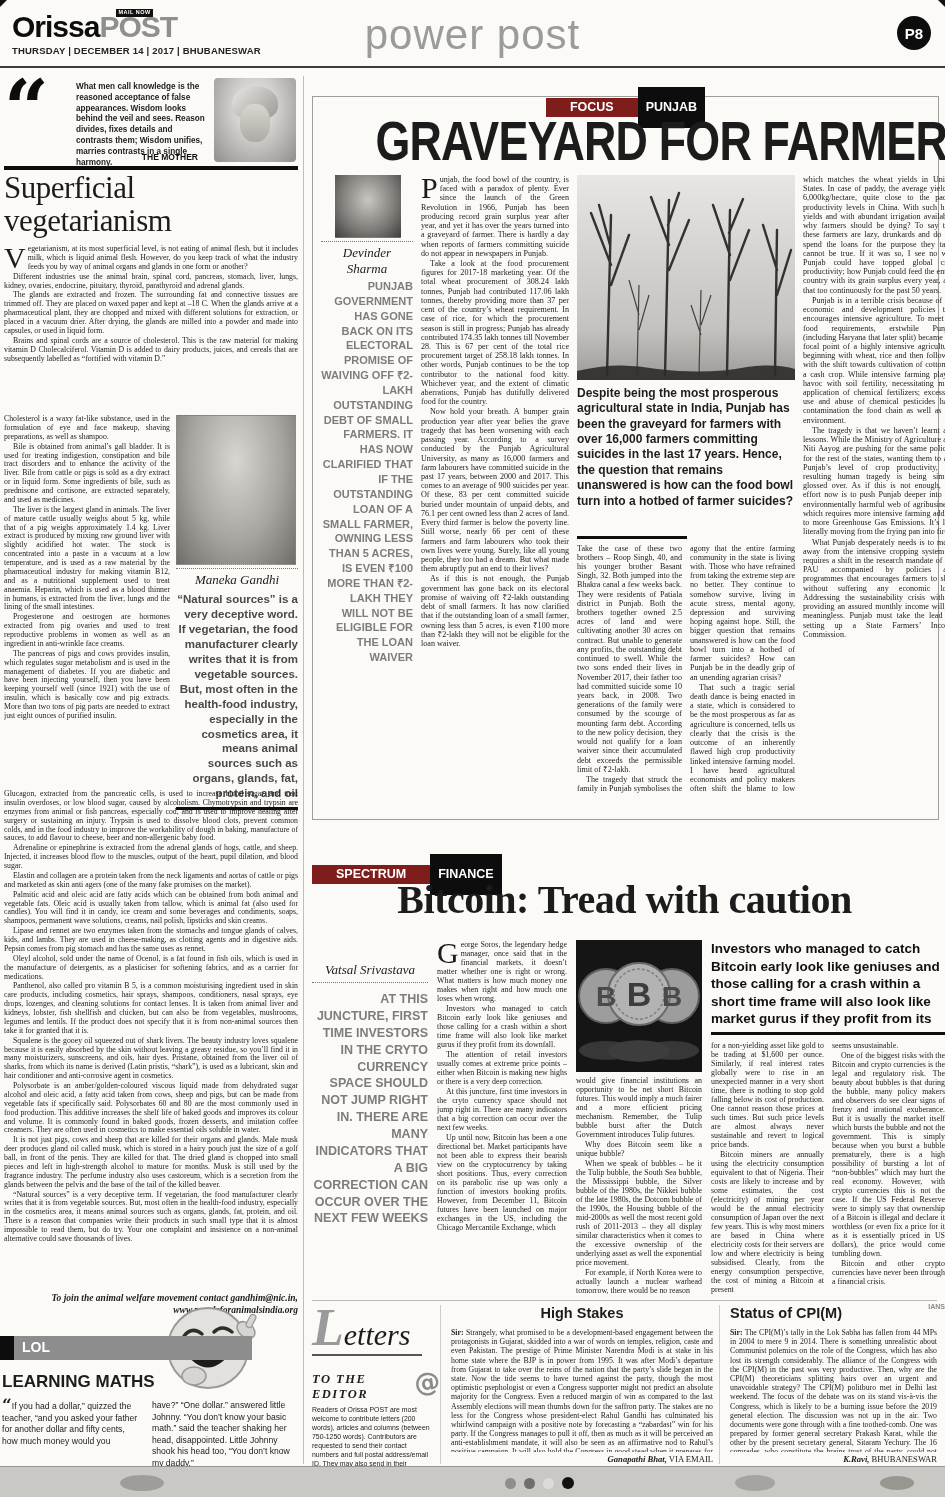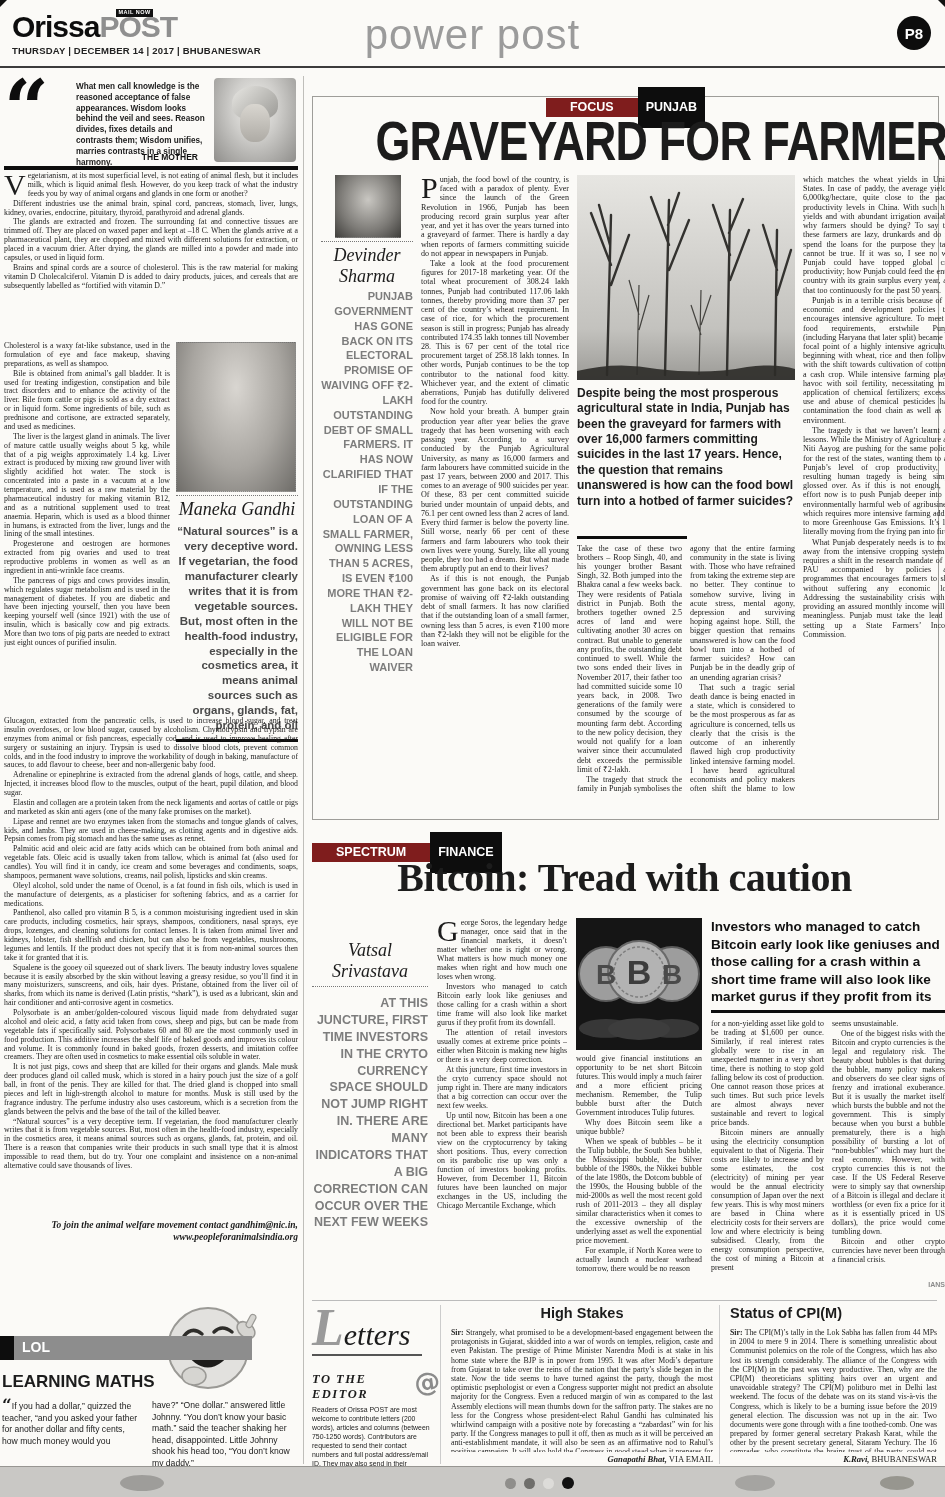--- a/index.html
+++ b/index.html
@@ -48,21 +48,21 @@
   .veg{position:absolute;left:4px;top:172px;width:294px;}
   .veg h1{margin:0 0 8px 0;font-size:31px;font-weight:500;letter-spacing:-.5px;line-height:1.05;}
   .veg .body-serif{font-size:7.8px;}
   .veg-top{height:168px;}
   .veg-mid{display:flex;gap:6px;height:372px;margin-top:2px;}
   .veg-mid-left{width:166px;height:372px;}
   .veg-inset{width:122px;}
   .maneka-photo{width:118px;height:148px;background:
       radial-gradient(ellipse at 50% 30%,#d9d6d1 0%,#a8a5a0 55%,#6f6d69 100%);
       border:1px dotted #888;}
-  .byline-name{font-style:italic;font-size:18px;margin:3px 0 2px 0;text-align:center;border-top:1px dotted #777;padding-top:3px;}
+  .byline-name{font-style:italic;font-size:13px;margin:3px 0 2px 0;text-align:center;border-top:1px dotted #777;padding-top:3px;}
   .veg-pull{font-family:"Liberation Sans",sans-serif;font-weight:bold;color:#4a4a4a;font-size:11.5px;line-height:1.3;
             text-align:right;margin-top:4px;}
   .pull-rule{height:3px;background:#0d0d0d;margin-top:6px;}
   .veg-bottom{height:498px;margin-top:3px;}
   .veg-tagline{margin-top:4px;font-weight:bold;font-style:italic;font-size:9.5px;text-align:right;line-height:1.3;}
 
   .vrule-main{position:absolute;left:303px;top:76px;width:1px;height:1388px;background:#bfbeba;}
 
   
   .tag-pair{font-family:"Liberation Sans",sans-serif;font-weight:bold;font-size:12.5px;line-height:1;}
@@ -83,21 +83,21 @@
   .focus-col1{width:148px;flex:none;height:624px;}
   .focus-mid{width:218px;flex:none;}
   .trees-photo{width:218px;height:205px;}
   .focus-caption{font-family:"Liberation Sans",sans-serif;font-weight:bold;font-size:12px;line-height:1.28;color:#1d1d1d;
                  margin-top:6px;height:146px;overflow:hidden;}
   .caption-rule{height:2.5px;background:#0d0d0d;width:110px;margin:4px 0 5px 0;}
   .focus-mid-cols{height:252px;column-count:2;column-gap:8px;}
   .focus-col3{width:152px;flex:none;height:624px;}
 
   
-  .bitcoin{position:absolute;left:312px;top:832px;width:625px;height:460px;}
+  .bitcoin{position:absolute;left:312px;top:854px;width:625px;height:460px;}
   .bitcoin-tag{position:absolute;left:0;top:0;}
   .bitcoin-headline{margin:0;position:absolute;top:22px;left:0;right:0;text-align:center;font-size:40px;font-weight:600;letter-spacing:-.5px;}
   .bitcoin-grid{position:absolute;top:86px;left:0;right:0;bottom:0;display:flex;gap:9px;}
   .bitcoin-side{width:116px;flex:none;padding-top:16px;}
   .bitcoin-side .byline-name{border-top:none;border-bottom:1px dotted #777;padding-bottom:4px;}
   .bitcoin-side .caps-pull{font-size:12.5px;margin-top:8px;}
   .bt-col1{width:130px;flex:none;height:368px;font-size:7.9px;}
   .bt-col2{width:126px;flex:none;}
   .coins-photo{width:126px;height:132px;}
   .bt-col2 .body-serif{height:232px;margin-top:4px;font-size:7.9px;}
@@ -165,20 +165,21 @@
   <div class="rule-masthead"></div>
 
   <section class="quote-box">
     <div class="qmarks">“</div>
     <div class="quote-text">What men call knowledge is the reasoned acceptance of false appearances. Wisdom looks behind the veil and sees. Reason divides, fixes details and contrasts them; Wisdom unifies, marries contrasts in a single harmony.</div>
     <div class="quote-attr">THE MOTHER</div>
     <div class="mother-photo"></div>
   </section>
 
   <section class="veg">
+    <h1>Superficial vegetarianism</h1>
     <div class="veg-top body-serif dropcap">
         <p>Vegetarianism, at its most superficial level, is not eating of animal flesh, but it includes milk, which is liquid animal flesh. However, do you keep track of what the industry feeds you by way of animal organs and glands in one form or another?</p>
         <p>Different industries use the animal brain, spinal cord, pancreas, stomach, liver, lungs, kidney, ovaries, endocrine, pituitary, thyroid, parathyroid and adrenal glands.</p>
         <p>The glands are extracted and frozen. The surrounding fat and connective tissues are trimmed off. They are placed on waxed paper and kept at –18 C. When the glands arrive at a pharmaceutical plant, they are chopped and mixed with different solutions for extraction, or placed in a vacuum drier. After drying, the glands are milled into a powder and made into capsules, or used in liquid form.</p>
         <p>Brains and spinal cords are a source of cholesterol. This is the raw material for making vitamin D Cholecalciferol. Vitamin D is added to dairy products, juices, and cereals that are subsequently labelled as “fortified with vitamin D.”</p>
       </div>
     <div class="veg-mid">
       <div class="veg-mid-left body-serif">
           <p>Cholesterol is a waxy fat-like substance, used in the formulation of eye and face makeup, shaving preparations, as well as shampoo.</p>
           <p>Bile is obtained from animal’s gall bladder. It is used for treating indigestion, constipation and bile tract disorders and to enhance the activity of the liver. Bile from cattle or pigs is sold as a dry extract or in liquid form. Some ingredients of bile, such as prednisone and cortisone, are extracted separately, and used as medicines.</p>
@@ -190,22 +191,22 @@
         <div class="maneka-photo"></div>
         <div class="byline-name">Maneka Gandhi</div>
         <div class="veg-pull">“Natural sources” is a very deceptive word. If vegetarian, the food manufacturer clearly writes that it is from vegetable sources. But, most often in the health-food industry, especially in the cosmetics area, it means animal sources such as organs, glands, fat, protein, and oil</div>
         <div class="pull-rule"></div>
       </aside>
     </div>
     <div class="veg-bottom body-serif">
         <p>Glucagon, extracted from the pancreatic cells, is used to increase blood sugar, and treat insulin overdoses, or low blood sugar, caused by alcoholism. Chymotrypsin and trypsin are enzymes from animal or fish pancreas, especially cod, and is used to improve healing after surgery or sustaining an injury. Trypsin is used to dissolve blood clots, prevent common colds, and in the food industry to improve the workability of dough in baking, manufacture of sauces, to add flavour to cheese, beer and non-allergenic baby food.</p>
         <p>Adrenaline or epinephrine is extracted from the adrenal glands of hogs, cattle, and sheep. Injected, it increases blood flow to the muscles, output of the heart, pupil dilation, and blood sugar.</p>
         <p>Elastin and collagen are a protein taken from the neck ligaments and aortas of cattle or pigs and marketed as skin anti agers (one of the many fake promises on the market).</p>
+        <p>Palmitic acid and oleic acid are fatty acids which can be obtained from both animal and vegetable fats. Oleic acid is usually taken from tallow, which is animal fat (also used for candles). You will find it in candy, ice cream and some beverages and condiments, soaps, shampoos, permanent wave solutions, creams, nail polish, lipsticks and skin creams.</p>
         <p>Lipase and rennet are two enzymes taken from the stomachs and tongue glands of calves, kids, and lambs. They are used in cheese-making, as clotting agents and in digestive aids. Pepsin comes from pig stomach and has the same uses as rennet.</p>
-        <p>Palmitic acid and oleic acid are fatty acids which can be obtained from both animal and vegetable fats. Oleic acid is usually taken from tallow, which is animal fat (also used for candles). You will find it in candy, ice cream and some beverages and condiments, soaps, shampoos, permanent wave solutions, creams, nail polish, lipsticks and skin creams.</p>
         <p>Oleyl alcohol, sold under the name of Ocenol, is a fat found in fish oils, which is used in the manufacture of detergents, as a plasticiser for softening fabrics, and as a carrier for medications.</p>
         <p>Panthenol, also called pro vitamin B 5, is a common moisturising ingredient used in skin care products, including cosmetics, hair sprays, shampoos, conditioners, nasal sprays, eye drops, lozenges, and cleaning solutions for contact lenses. It is taken from animal liver and kidneys, lobster, fish shellfish and chicken, but can also be from vegetables, mushrooms, legumes and lentils. If the product does not specify that it is from non-animal sources then take it for granted that it is.</p>
         <p>Squalene is the gooey oil squeezed out of shark livers. The beauty industry loves squalene because it is easily absorbed by the skin without leaving a greasy residue, so you’ll find it in many moisturizers, sunscreens, and oils, hair dyes. Pristane, obtained from the liver oil of sharks, from which its name is derived (Latin pristis, “shark”), is used as a lubricant, skin and hair conditioner and anti-corrosive agent in cosmetics.</p>
         <p>Polysorbate is an amber/golden-coloured viscous liquid made from dehydrated sugar alcohol and oleic acid, a fatty acid taken from cows, sheep and pigs, but can be made from vegetable fats if specifically said. Polysorbates 60 and 80 are the most commonly used in food production. This additive increases the shelf life of baked goods and improves its colour and volume. It is commonly found in baked goods, frozen desserts, and imitation coffee creamers. They are often used in cosmetics to make essential oils soluble in water.</p>
         <p>It is not just pigs, cows and sheep that are killed for their organs and glands. Male musk deer produces gland oil called musk, which is stored in a hairy pouch just the size of a golf ball, in front of the penis. They are killed for that. The dried gland is chopped into small pieces and left in high-strength alcohol to mature for months. Musk is still used by the fragrance industry. The perfume industry also uses castoreum, which is a secretion from the glands between the pelvis and the base of the tail of the killed beaver.</p>
         <p>“Natural sources” is a very deceptive term. If vegetarian, the food manufacturer clearly writes that it is from vegetable sources. But, most often in the health-food industry, especially in the cosmetics area, it means animal sources such as organs, glands, fat, protein, and oil. There is a reason that companies write their products in such small type that it is almost impossible to read them, but do try. Your one complaint and insistence on a non-animal alternative could save thousands of lives.</p>
       </div>
     <div class="veg-tagline">
       <span>To join the animal welfare movement contact gandhim@nic.in,</span><br>
       <span>www.peopleforanimalsindia.org</span>

